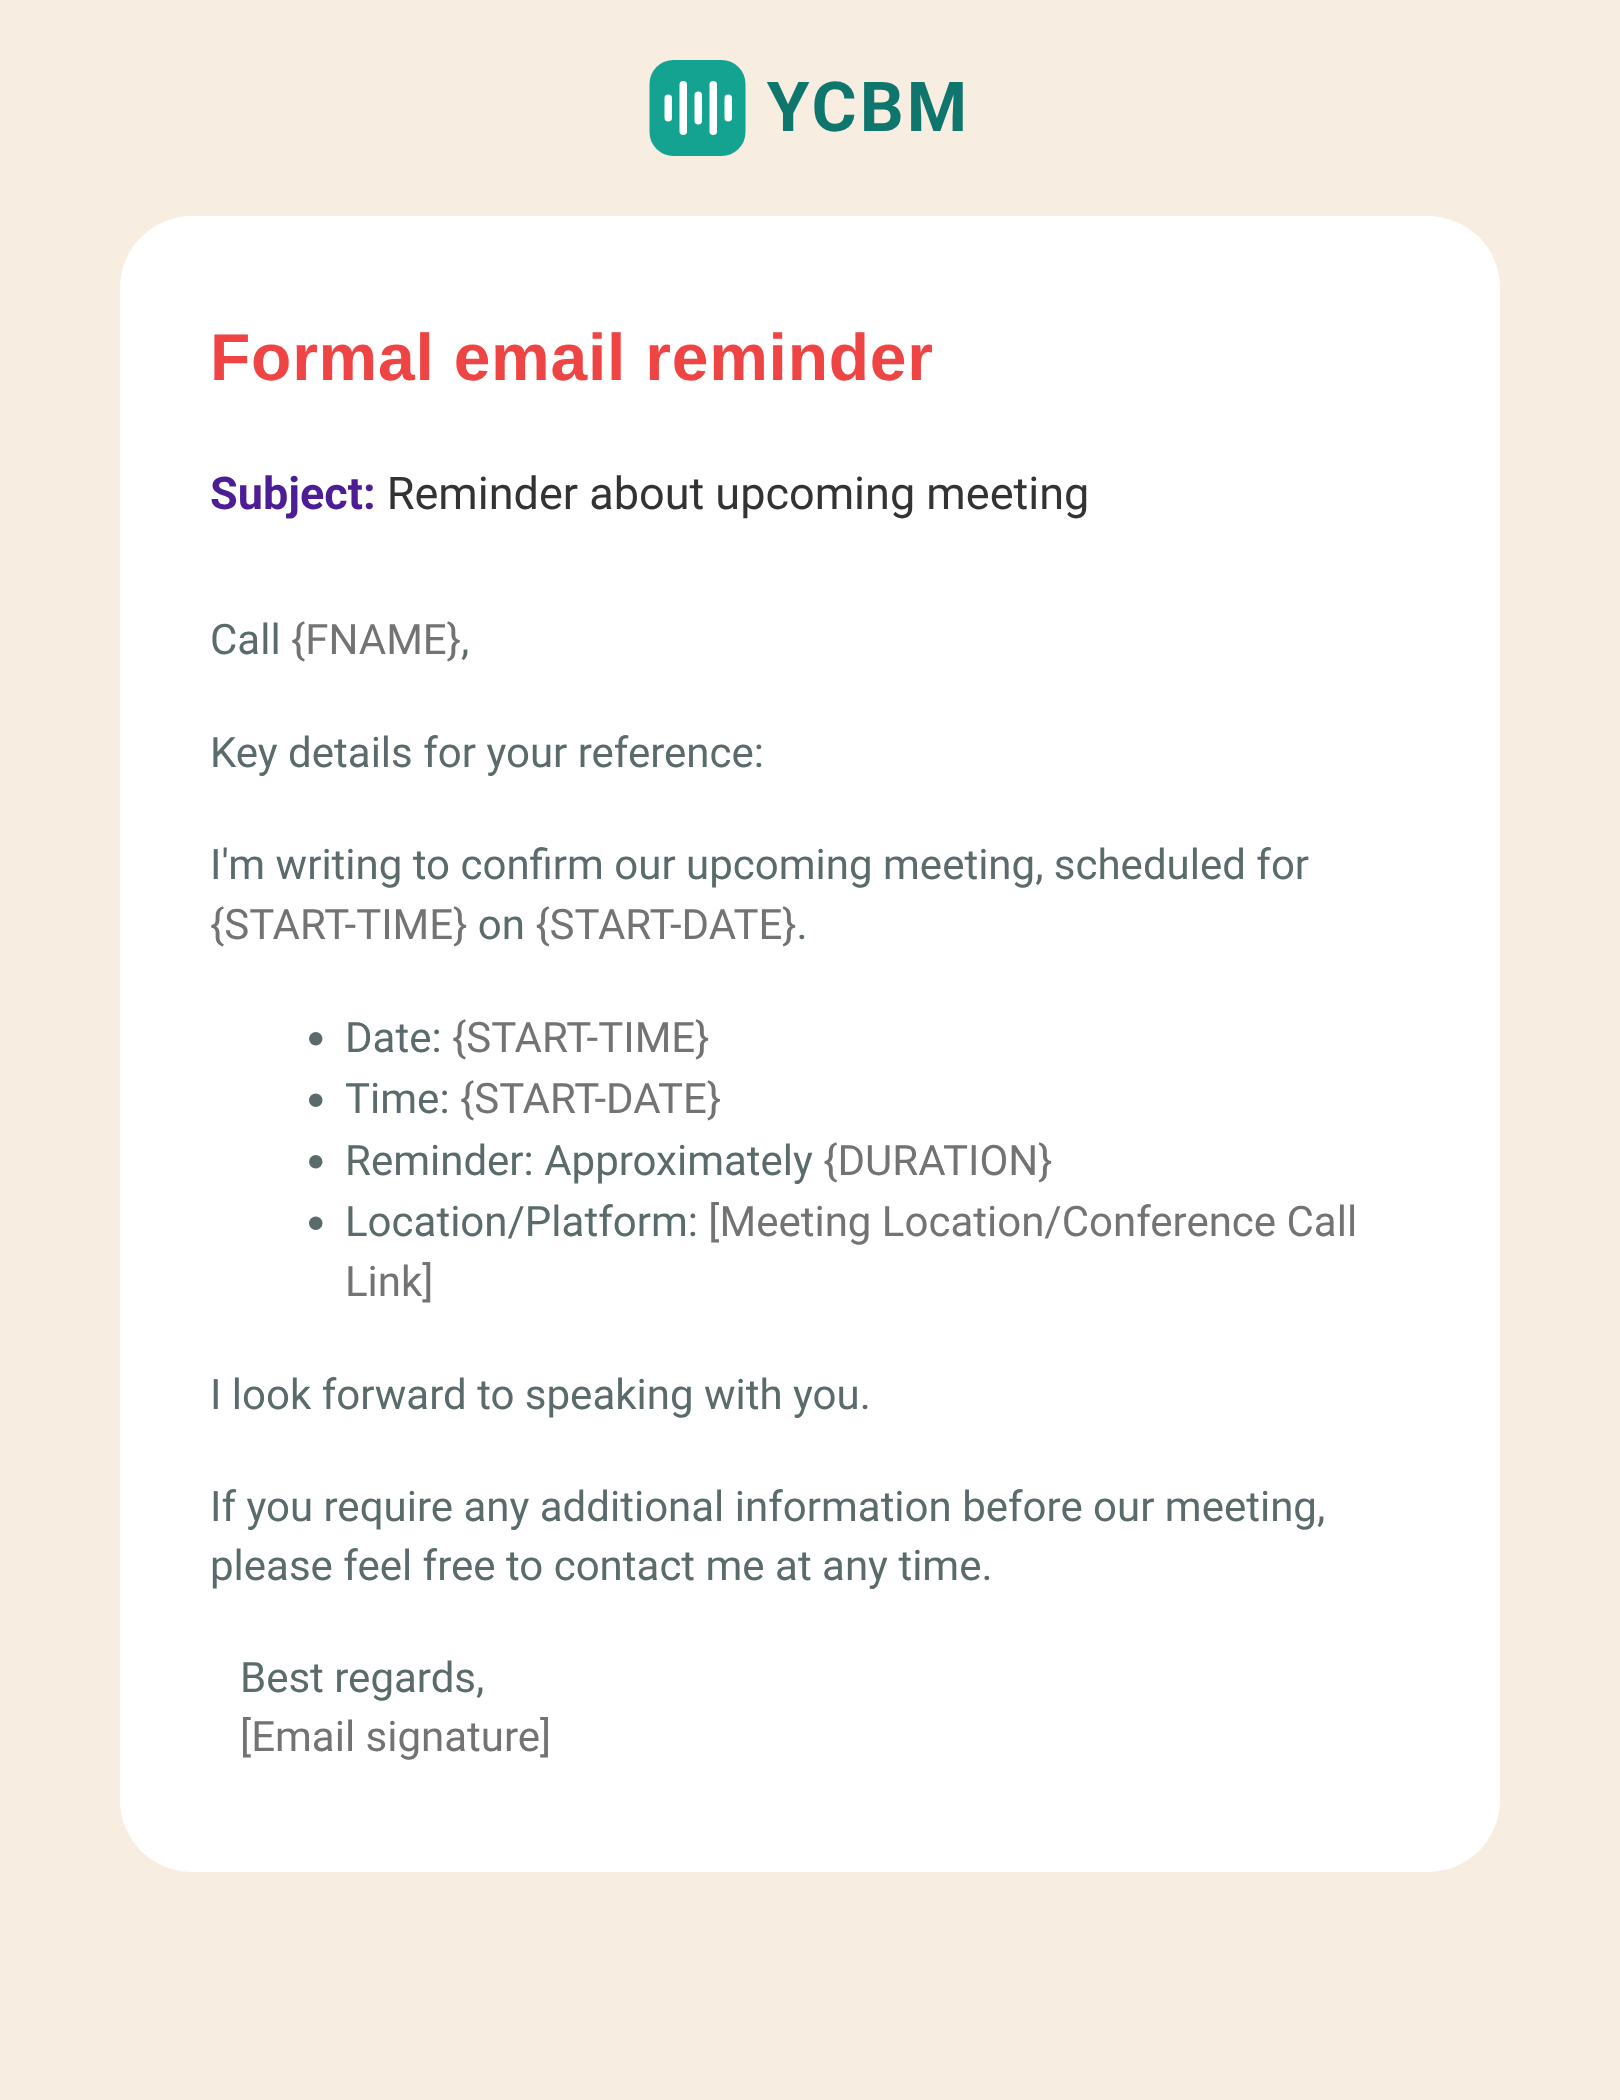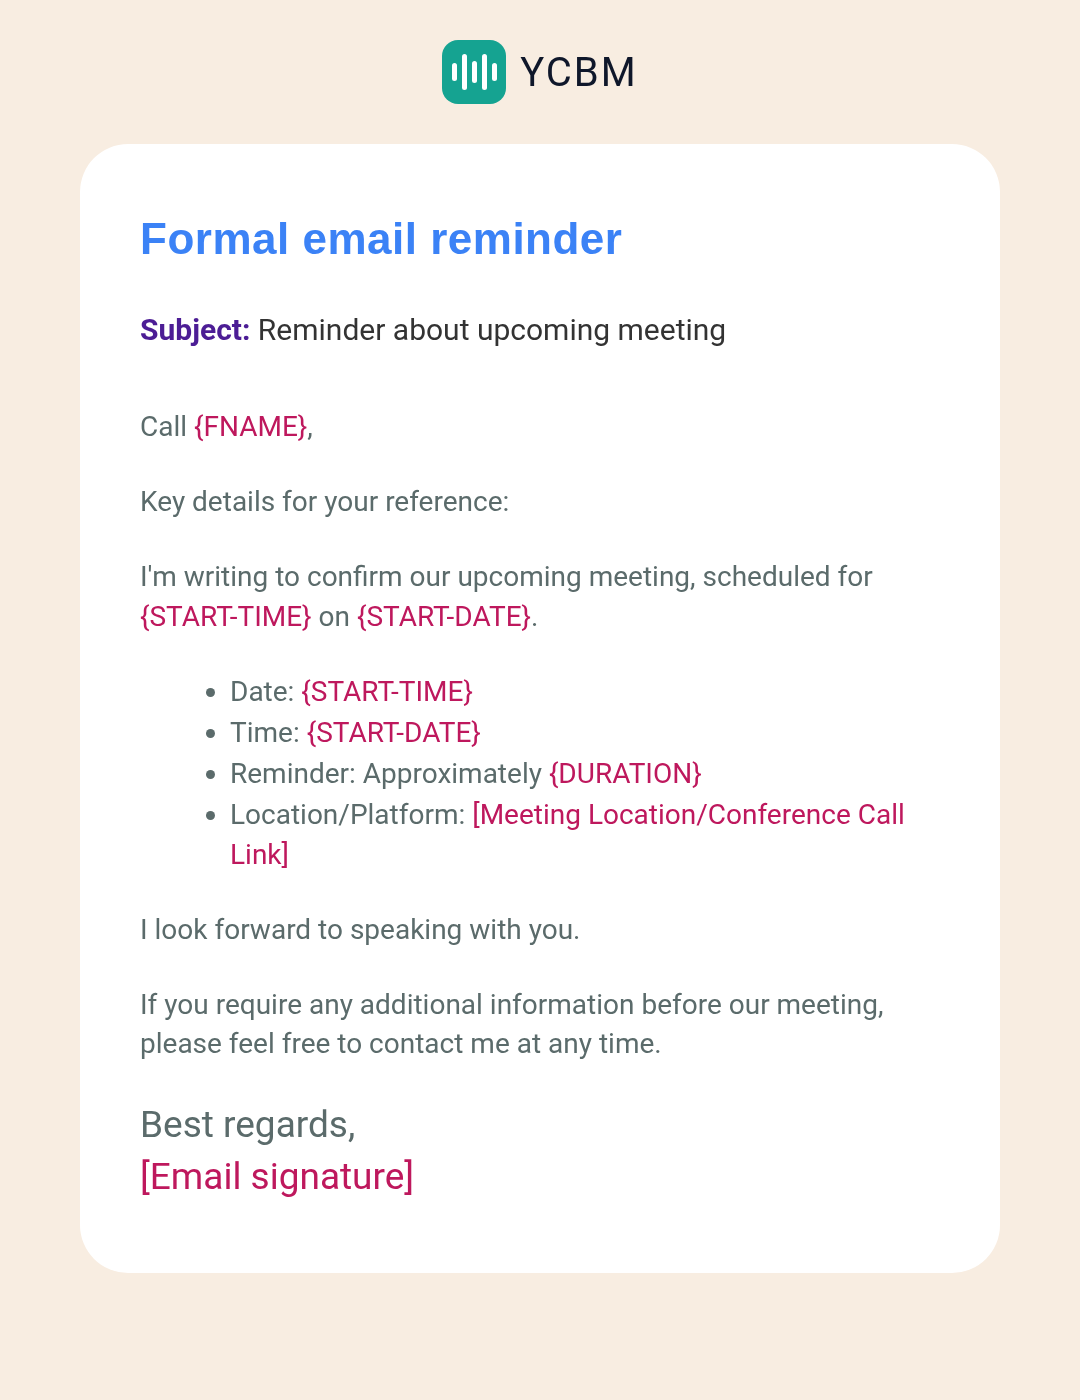--- a/index.html
+++ b/index.html
@@ -30,33 +30,33 @@
       align-items: center;
       justify-content: center;
       gap: 5px;
     }
     .logo-bar {
       background: #ffffff;
       width: 5px;
       border-radius: 3px;
     }
     .logo-text {
-      font-size: 40px;
-      font-weight: 400;
+      font-size: 46px;
+      font-weight: 700;
       letter-spacing: 2px;
-      color: #0f172a;
+      color: #0f766e;
     }
     .card {
       background: #ffffff;
       border-radius: 48px;
       padding: 70px 60px;
       min-height: 1100px;
     }
     .heading {
-      color: #3b82f6;
+      color: #ef4444;
       font-size: 44px;
       font-weight: 800;
       letter-spacing: 0.5px;
       margin-bottom: 48px;
       font-family: "Arial Black", Arial, sans-serif;
     }
     .subject-line {
       font-size: 30px;
       color: #333;
       margin-bottom: 60px;
@@ -65,38 +65,39 @@
       font-weight: 700;
       color: #4c1d95;
     }
     .body-text {
       font-size: 28px;
       line-height: 1.4;
       color: #5b6b6b;
       margin-bottom: 36px;
     }
     .token {
-      color: #be185d;
+      color: #737373;
     }
     ul.details-list {
       list-style: disc;
       padding-left: 90px;
       margin-bottom: 36px;
       margin-top: 20px;
     }
     ul.details-list li {
       font-size: 28px;
       line-height: 1.4;
       color: #5b6b6b;
       margin-bottom: 2px;
     }
     .closing-block {
-      font-size: 37px;
+      font-size: 28px;
       line-height: 1.4;
       color: #5b6b6b;
+      margin-left: 20px;
     }
   </style>
 </head>
 <body>
 
 <div class="logo-container">
   <div class="logo-icon">
     <div class="logo-bar" style="height:18px;"></div>
     <div class="logo-bar" style="height:36px;"></div>
     <div class="logo-bar" style="height:22px;"></div>

